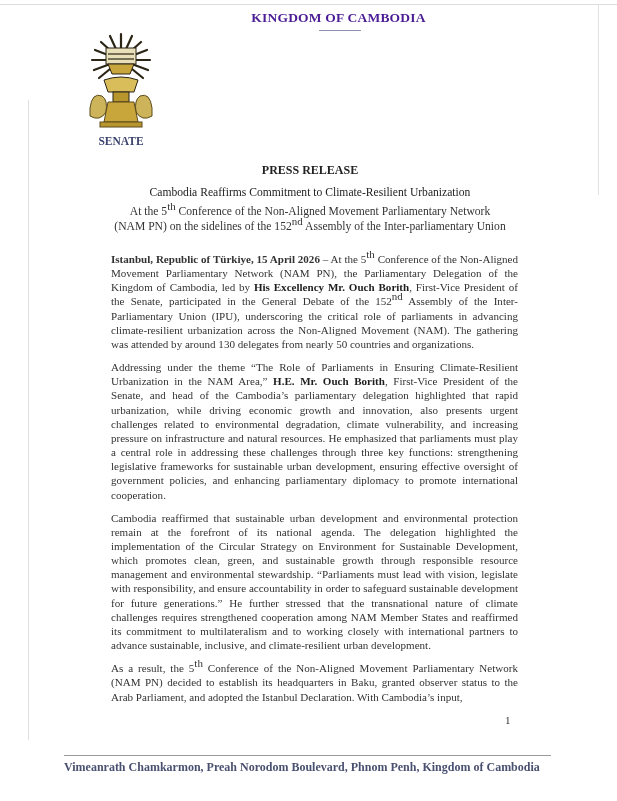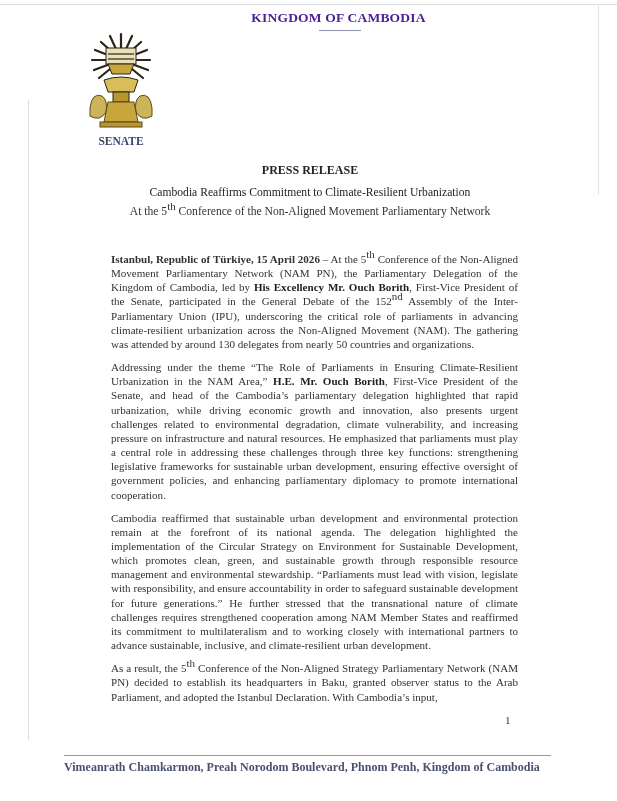--- a/index.html
+++ b/index.html
@@ -79,31 +79,32 @@
   <path d="M22 72 L48 72 L52 92 L18 92 Z" fill="#c9a63c" stroke="#5a4a1c" stroke-width="1"></path>
   <rect x="14" y="92" width="42" height="5" fill="#b8962e" stroke="#5a4a1c" stroke-width="1"></rect>
 </svg>
 <div class="senate">SENATE</div>
 
 <div class="title-block">
   <div class="press">PRESS RELEASE</div>
   <div class="headline">Cambodia Reaffirms Commitment to Climate-Resilient Urbanization</div>
   <div class="sub">
     <div><span>At the 5</span><sup>th</sup><span> Conference of the Non-Aligned Movement Parliamentary Network</span></div>
+    <div><span>(NAM PN) on the sidelines of the 152</span><sup>nd</sup><span> Assembly of the Inter-parliamentary Union</span></div>
   </div>
 </div>
 
 <div class="body">
   <p><span class="dateline">Istanbul, Republic of Türkiye, 15 April 2026</span><span> – </span><span>At the 5</span><sup>th</sup><span> Conference of the Non-Aligned Movement Parliamentary Network (NAM PN), the Parliamentary Delegation of the Kingdom of Cambodia, led by </span><b>His Excellency Mr. Ouch Borith</b><span>, First-Vice President of the Senate, participated in the General Debate of the 152</span><sup>nd</sup><span> Assembly of the Inter-Parliamentary Union (IPU), underscoring the critical role of parliaments in advancing climate-resilient urbanization across the Non-Aligned Movement (NAM). The gathering was attended by around 130 delegates from nearly 50 countries and organizations.</span></p>
 
   <p><span>Addressing under the theme “The Role of Parliaments in Ensuring Climate-Resilient Urbanization in the NAM Area,” </span><b>H.E. Mr. Ouch Borith</b><span>, First-Vice President of the Senate, and head of the Cambodia’s parliamentary delegation highlighted that rapid urbanization, while driving economic growth and innovation, also presents urgent challenges related to environmental degradation, climate vulnerability, and increasing pressure on infrastructure and natural resources. He emphasized that parliaments must play a central role in addressing these challenges through three key functions: strengthening legislative frameworks for sustainable urban development, ensuring effective oversight of government policies, and enhancing parliamentary diplomacy to promote international cooperation.</span></p>
 
   <p>Cambodia reaffirmed that sustainable urban development and environmental protection remain at the forefront of its national agenda. The delegation highlighted the implementation of the Circular Strategy on Environment for Sustainable Development, which promotes clean, green, and sustainable growth through responsible resource management and environmental stewardship. “Parliaments must lead with vision, legislate with responsibility, and ensure accountability in order to safeguard sustainable development for future generations.” He further stressed that the transnational nature of climate challenges requires strengthened cooperation among NAM Member States and reaffirmed its commitment to multilateralism and to working closely with international partners to advance sustainable, inclusive, and climate-resilient urban development.</p>
 
-  <p><span>As a result, the 5</span><sup>th</sup><span> Conference of the Non-Aligned Strategy Parliamentary Network (NAM PN) decided to establish its headquarters in Baku, granted observer status to the Arab Parliament, and adopted the Istanbul Declaration. With Cambodia’s input,</span></p>
+  <p><span>As a result, the 5</span><sup>th</sup><span> Conference of the Non-Aligned Movement Parliamentary Network (NAM PN) decided to establish its headquarters in Baku, granted observer status to the Arab Parliament, and adopted the Istanbul Declaration. With Cambodia’s input,</span></p>
 </div>
 
 <div class="page-num">1</div>
 
 <div class="footer-rule"></div>
 <div class="footer">
   <div>Vimeanrath Chamkarmon, Preah Norodom Boulevard, Phnom Penh, Kingdom of Cambodia</div>
 </div>
 
 </body></html>

